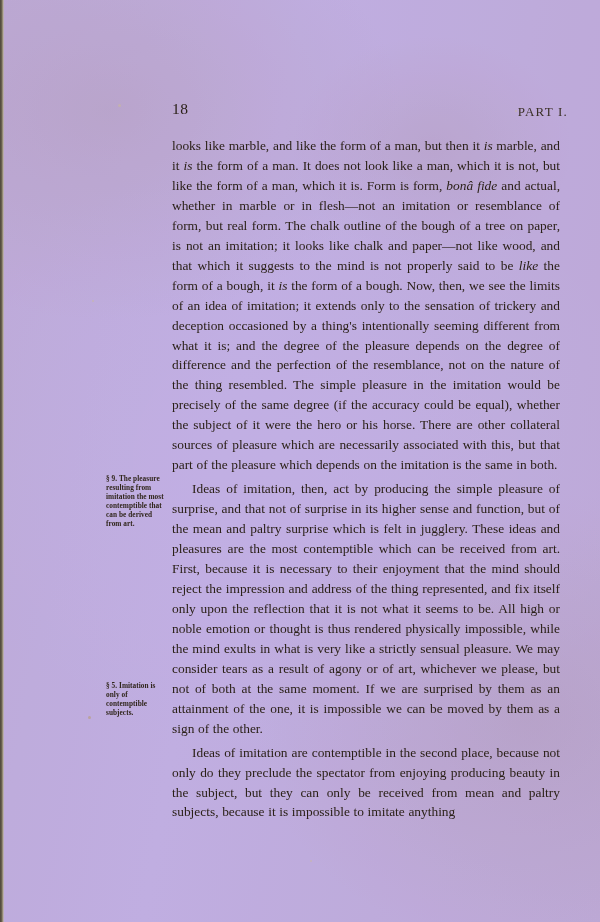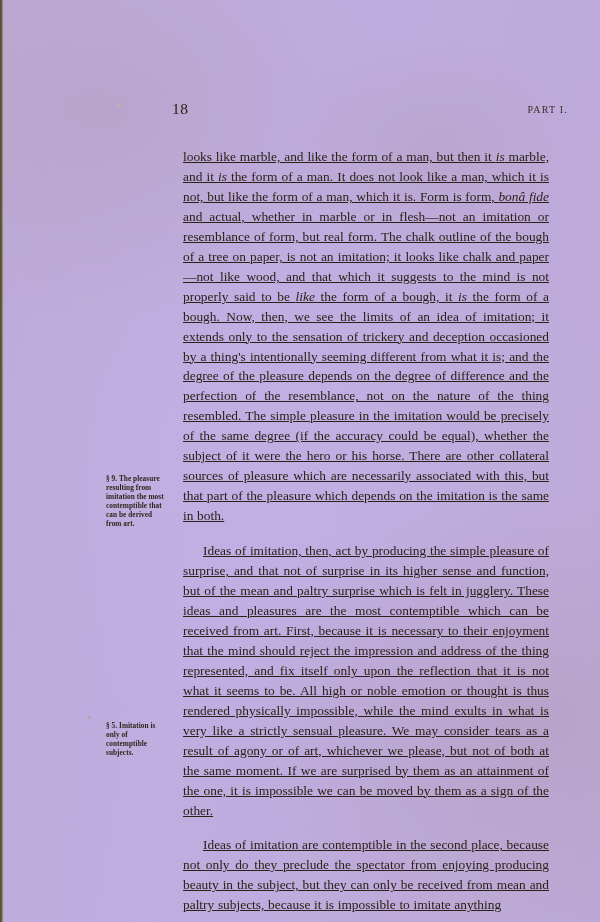--- a/index.html
+++ b/index.html
@@ -63,62 +63,61 @@
     top: 2px;
     text-align: center;
     font-size: 12.6px;
     letter-spacing: 1.9px;
     padding-left: 18px;
   }
   .part-label {
     position: absolute;
     right: 32px;
     top: 4px;
-    font-size: 10px;
+    font-size: 13px;
     letter-spacing: 1.2px;
     color: #3a3026;
     margin-left: 18px;
   }
 
   
   .textblock {
     position: absolute;
     left: 168px;
     top: 132px;
     width: 396px;
   }
   p.para {
-    margin: 15px;
+    margin: 4px;
     font-size: 13.4px;
     line-height: 19.95px;
     text-align: justify;
     text-indent: 20px;
     -webkit-hyphens: none;
     hyphens: none;
     word-spacing: 0.3px;
-    text-decoration: underline;
   }
   p.para.cont { text-indent: 0; }
   p.para + p.para { margin-top: 0px; }
   i { font-style: italic; }
 
   
   .sidenote {
     position: absolute;
     left: 106px;
     width: 60px;
     font-size: 7.3px;
     line-height: 9.1px;
     text-align: left;
     font-weight: bold;
     color: #2f251a;
     letter-spacing: 0.05px;
   }
   #sidenote-4 { top: 474px; }
-  #sidenote-5 { top: 721px; }
+  #sidenote-5 { top: 681px; }
 
   
   .speck {
     position: absolute;
     border-radius: 50%;
     background: #cdbd93;
     opacity: 0.5;
     z-index: 2;
   }
 </style>

